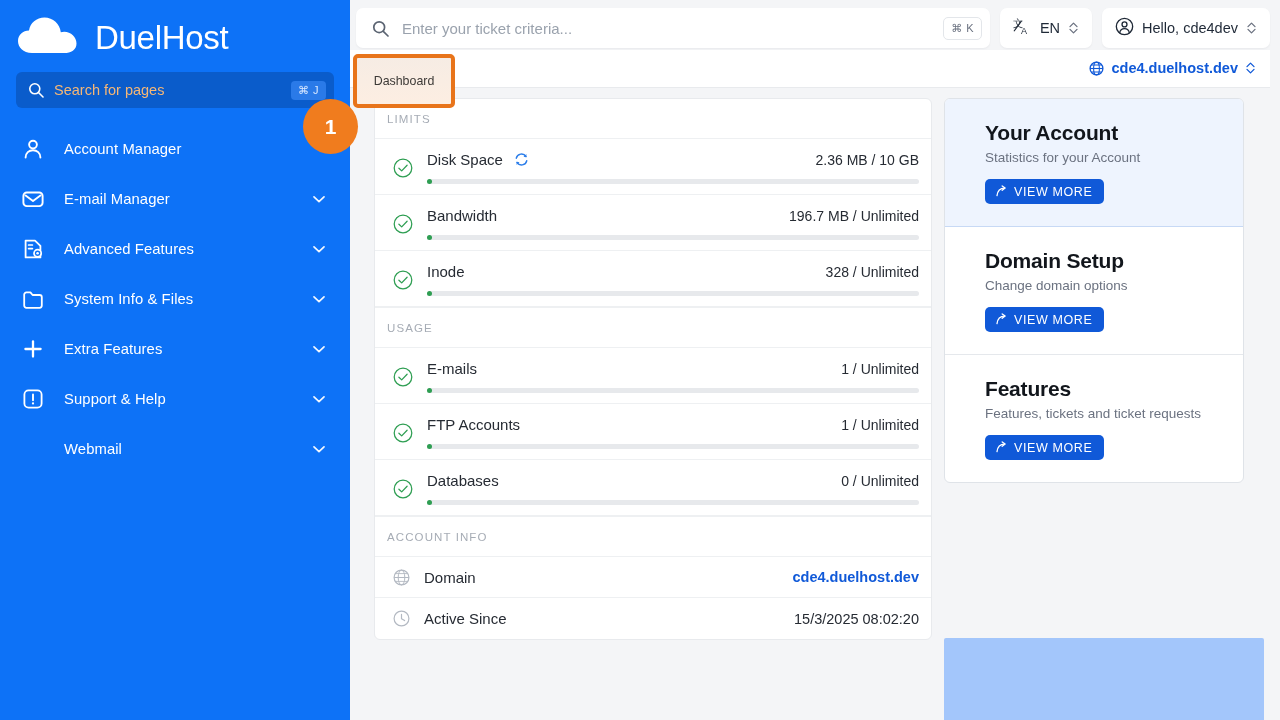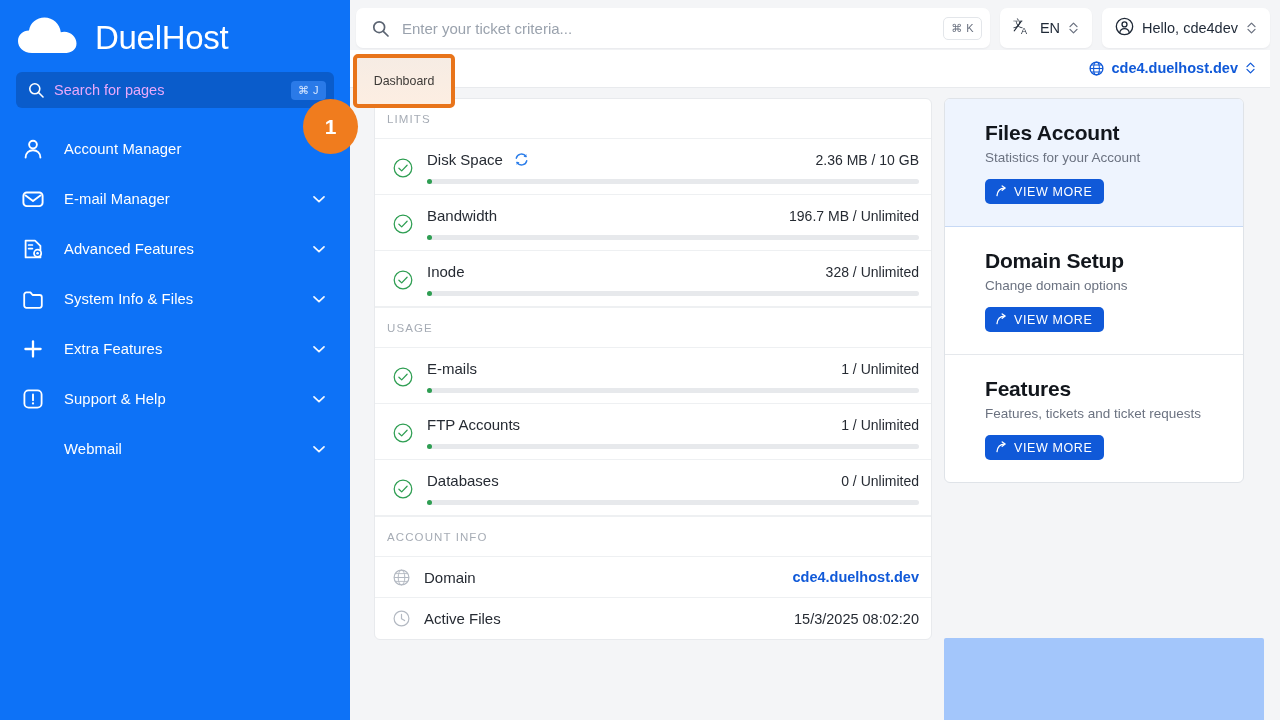--- a/index.html
+++ b/index.html
@@ -29,21 +29,21 @@
     letter-spacing: -0.3px; line-height: 1;
   }
   .side-search {
     margin: 10px 16px 0 16px; height: 36px;
     background: #0a5ccb; border-radius: 6px;
     display: flex; align-items: center; padding: 0 8px 0 12px;
     position: relative;
   }
   .side-search .mag { flex: 0 0 16px; height: 16px; margin-right: 10px; }
   .side-search-label {
-    color: #f0abfc; font-size: 14.5px; flex: 1; opacity: .97;
+    color: #fdba74; font-size: 14.5px; flex: 1; opacity: .97;
   }
   .kbd-side {
     background: #2a7ae8; color: #dbe9ff; font-size: 11px;
     border-radius: 4px; padding: 4px 7px; line-height: 1;
     letter-spacing: .5px;
   }
   .nav { margin-top: 16px; }
   .nav-item {
     display: flex; align-items: center; height: 50px;
     padding: 0 24px 0 22px; color: #ffffff; cursor: pointer;
@@ -532,31 +532,31 @@
           <span class="info-value link">cde4.duelhost.dev</span>
         </div>
 
         <div class="info-row">
           <span class="info-icon">
             <svg viewBox="0 0 17 17" width="17" height="17">
               <circle cx="8.5" cy="8.5" r="7.4" fill="none" stroke="#b3b9c2" stroke-width="1.2"></circle>
               <path d="M8.5 4.4 L8.5 8.7 L11.6 10.6" fill="none" stroke="#b3b9c2" stroke-width="1.2" stroke-linecap="round" stroke-linejoin="round"></path>
             </svg>
           </span>
-          <span class="info-label">Active Files</span>
+          <span class="info-label">Active Since</span>
           <span class="info-value">15/3/2025 08:02:20</span>
         </div>
 
       </section>
 
       <aside class="rightcol">
         <div class="cards">
 
           <div class="card active">
-            <h3>Files Account</h3>
+            <h3>Your Account</h3>
             <p>Statistics for your Account</p>
             <button class="viewmore">
               <span class="arrow-ico">
                 <svg viewBox="0 0 13 13" width="13" height="13">
                   <path d="M2 10.6 C2.6 5.4 6 3.2 9.6 3.1" fill="none" stroke="#fff" stroke-width="1.3" stroke-linecap="round"></path>
                   <path d="M7.2 0.9 L10.1 3.1 L7.2 5.3" fill="none" stroke="#fff" stroke-width="1.3" stroke-linecap="round" stroke-linejoin="round"></path>
                 </svg>
               </span>
               <span>VIEW MORE</span>
             </button>

